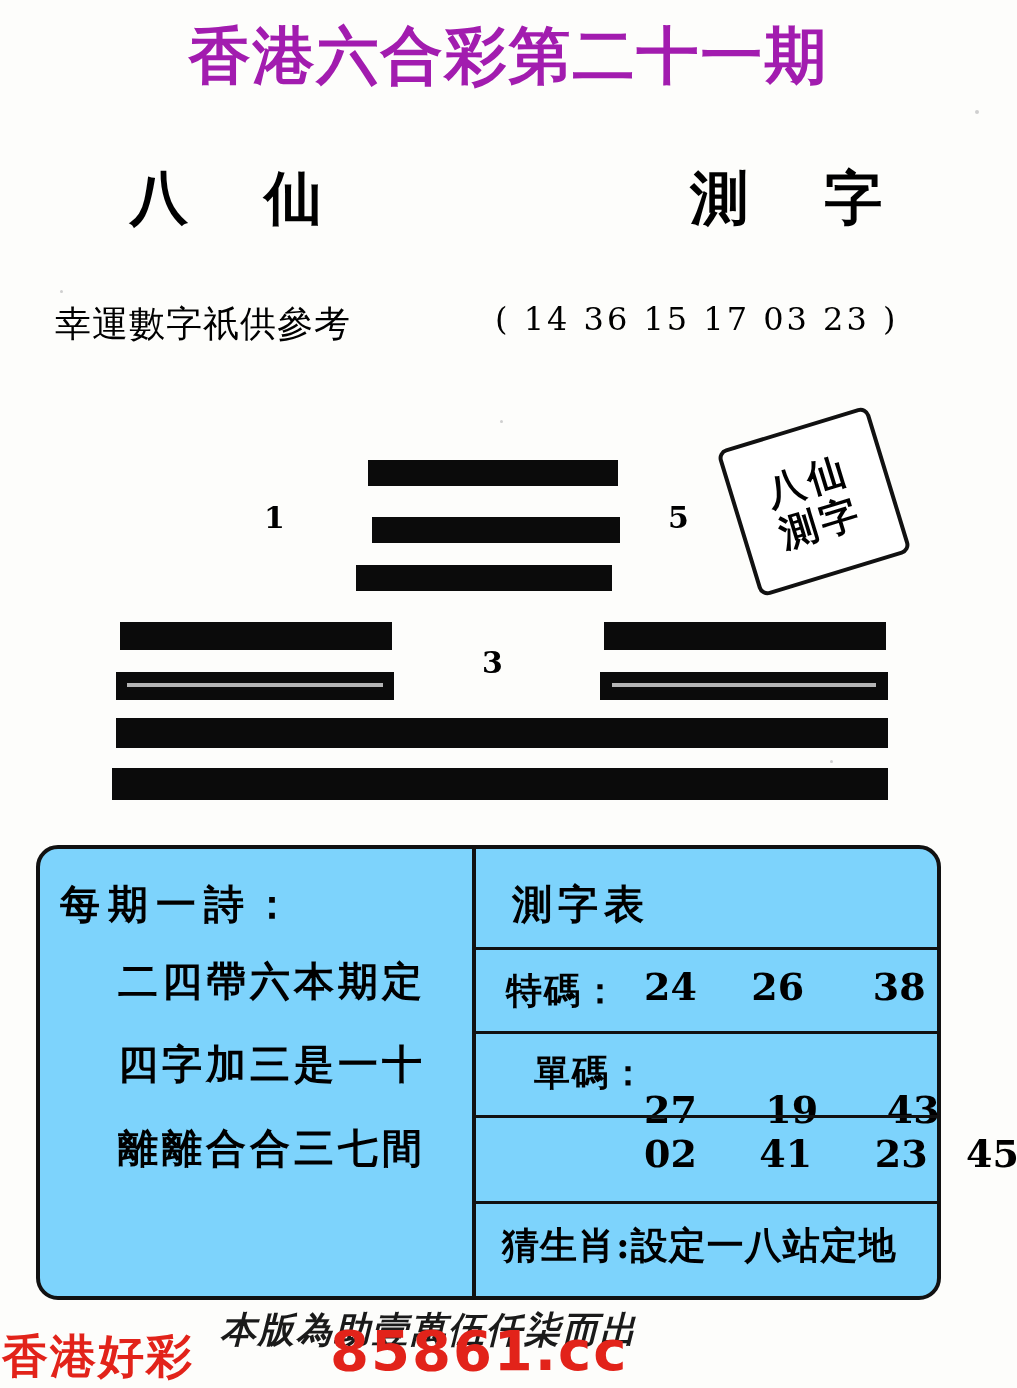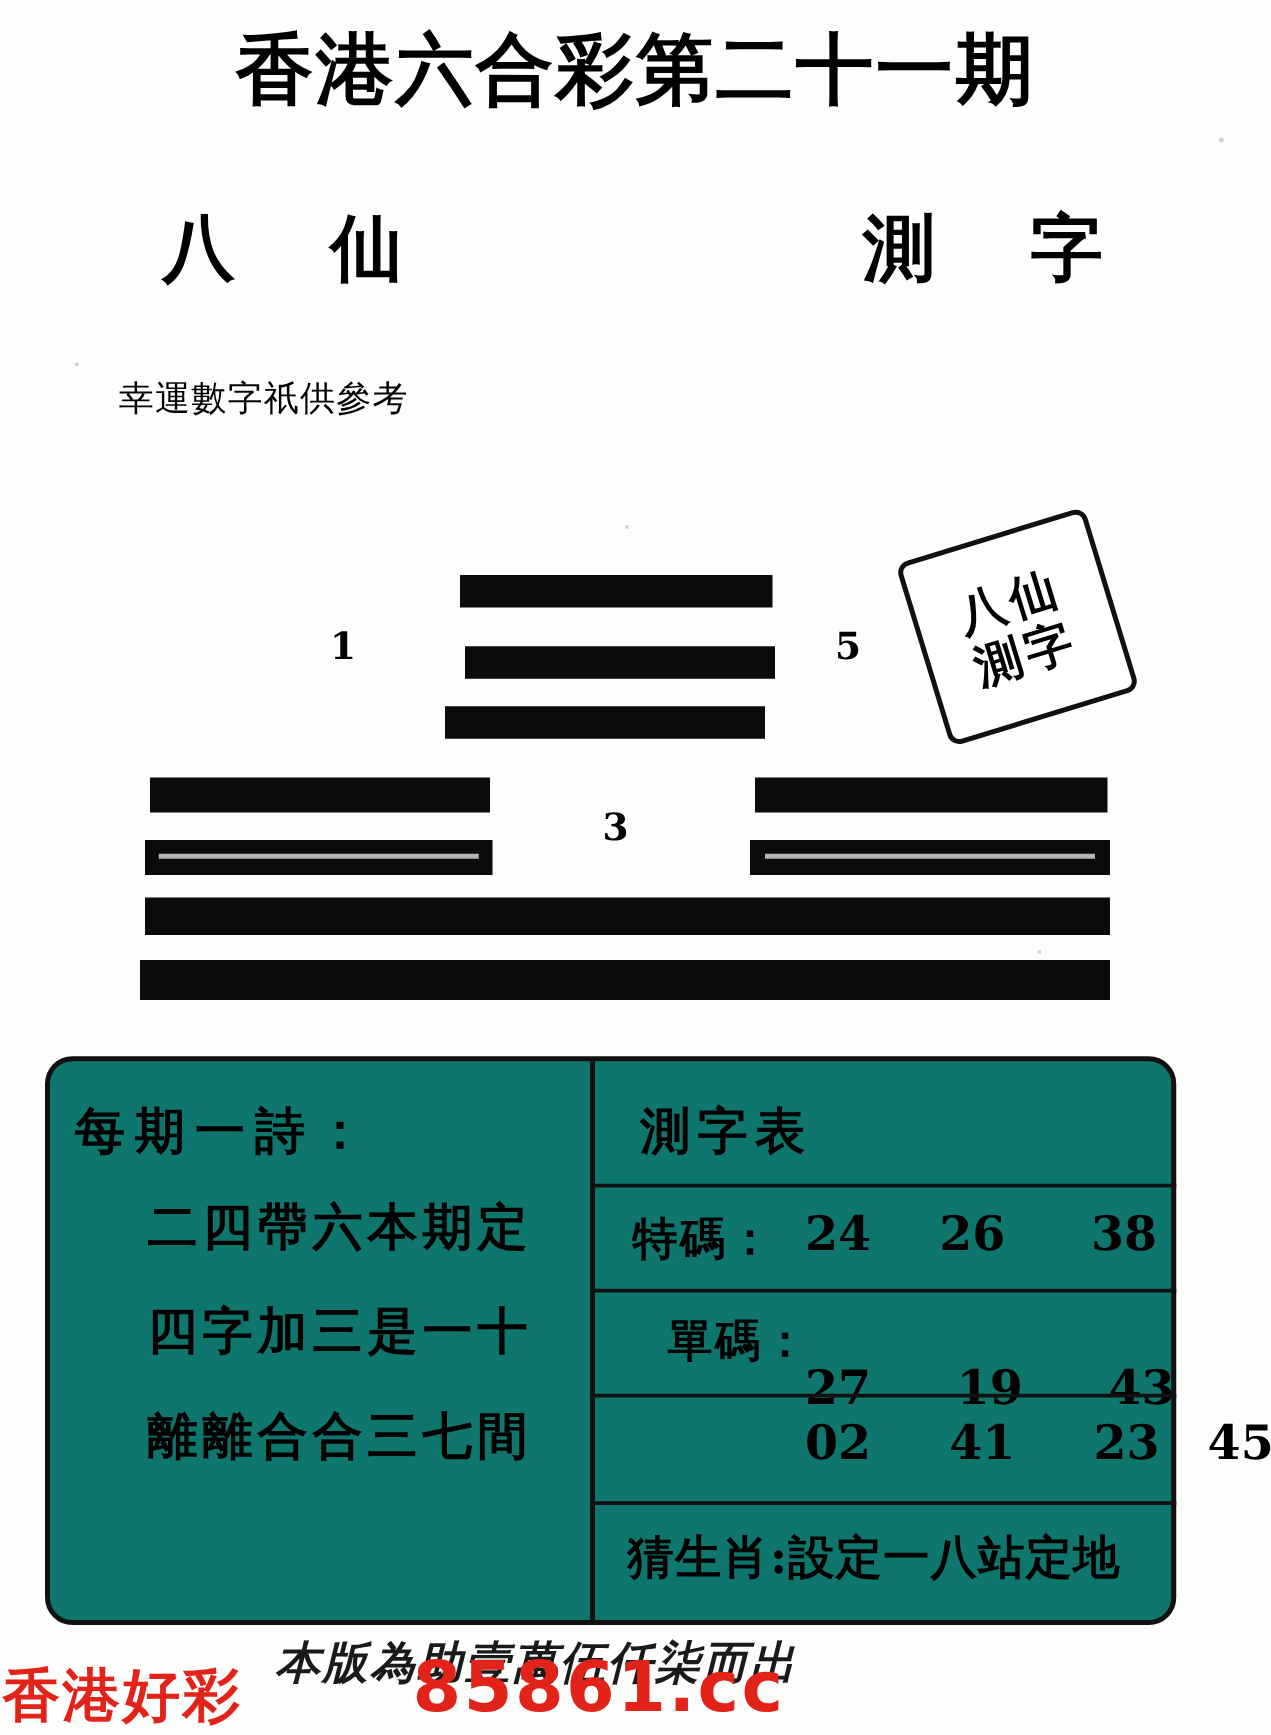--- a/index.html
+++ b/index.html
@@ -21,21 +21,21 @@
     position: absolute;
     top: 14px;
     left: 0;
     width: 1017px;
     text-align: center;
     font-family: "DejaVu Sans", "Liberation Sans", sans-serif;
     font-weight: bold;
     font-size: 62px;
     letter-spacing: 2px;
     white-space: nowrap;
-    color: #000000;
+    color: #a21caf;
   }
   
   .head-left {
     position: absolute;
     top: 160px;
     left: 130px;
     font-size: 58px;
     font-weight: bold;
     letter-spacing: 28px;
     font-family: "DejaVu Serif", "Liberation Serif", serif;
@@ -47,24 +47,23 @@
     font-size: 58px;
     font-weight: bold;
     letter-spacing: 28px;
     font-family: "DejaVu Serif", "Liberation Serif", serif;
   }
   
   .lucky-label {
     position: absolute;
     top: 300px;
     left: 55px;
-    font-size: 28px;
+    font-size: 36px;
     font-family: Liberation Sans, sans-serif;
     letter-spacing: 1px;
-    margin-left: 40px;
   }
   .lucky-nums {
     position: absolute;
     top: 300px;
     left: 495px;
     font-size: 32px;
     font-family: "DejaVu Serif", "Liberation Serif", serif;
     letter-spacing: 3px;
     white-space: nowrap;
   }
@@ -117,21 +116,21 @@
   
   .panel {
     position: absolute;
     left: 36px;
     top: 845px;
     width: 905px;
     height: 455px;
     border: 4px solid #111;
     border-radius: 22px;
     box-sizing: border-box;
-    background: #0f766e;
+    background: #7dd3fc;
   }
   .panel-divider {
     position: absolute;
     left: 432px;
     top: 0;
     width: 4px;
     height: 100%;
     background: #111;
   }
   .poem-title {
@@ -243,20 +242,21 @@
   <div class="speck" style="left:500px;top:420px;width:3px;height:3px;"></div>
   <div class="speck" style="left:140px;top:1130px;width:3px;height:3px;"></div>
   <div class="speck" style="left:830px;top:760px;width:3px;height:3px;"></div>
 
   <div class="title">香港六合彩第二十一期</div>
 
   <div class="head-left">八 仙</div>
   <div class="head-right">測 字</div>
 
   <div class="lucky-label">幸運數字祇供參考</div>
+  <div class="lucky-nums">( 14  36  15  17  03  23 )</div>
 
   <div class="bar" style="left:368px;top:460px;width:250px;height:26px;"></div>
   <div class="bar" style="left:372px;top:517px;width:248px;height:26px;"></div>
   <div class="bar" style="left:356px;top:565px;width:256px;height:26px;"></div>
 
   <div class="bar-num" style="left:264px;top:500px;">1</div>
   <div class="bar-num" style="left:668px;top:500px;">5</div>
   <div class="bar-num" style="left:482px;top:645px;">3</div>
 
   <div class="bar" style="left:120px;top:622px;width:272px;height:28px;"></div>

